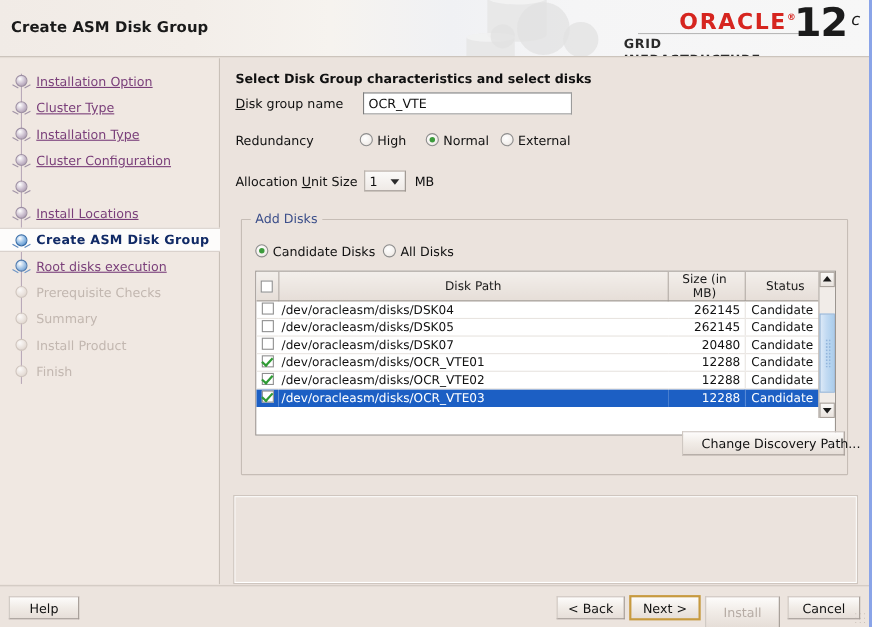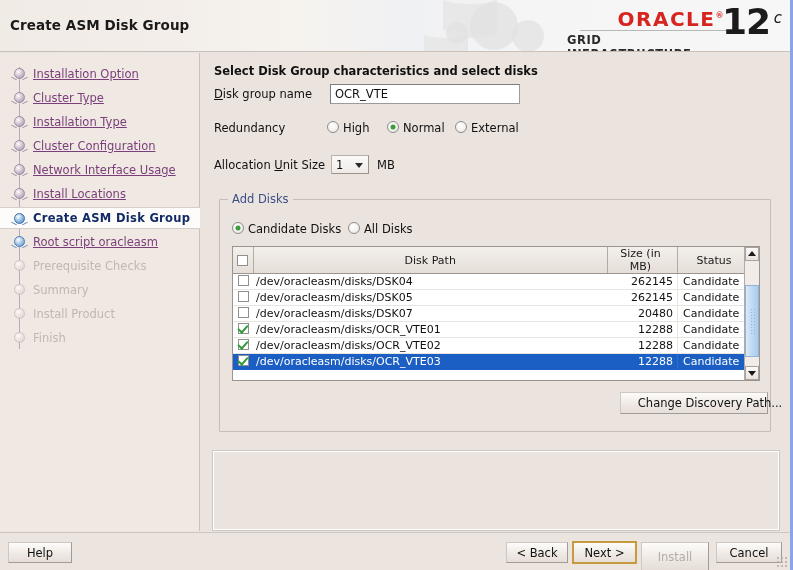--- a/index.html
+++ b/index.html
@@ -232,21 +232,21 @@
   #adddisks-legend {
     position: absolute; left: 8px; top: -8px;
     background: #ebe3dd;
     padding: 0 4px;
     font-size: 11.5px; color: #3c4f8a;
   }
 
   
   #tablewrap {
     position: absolute; left: 12px; top: 46px;
-    width: 528px; height: 135px;
+    width: 528px; height: 150px;
     border: 1px solid #9c958f;
     background: #fff;
     overflow: hidden;
   }
   #tbl { width: 513px; border-collapse: collapse; table-layout: fixed; }
   #tbl th {
     height: 22px;
     background: linear-gradient(to bottom, #f3efeb 0%, #e6ded8 100%);
     border-right: 1px solid #b2aba5;
     border-bottom: 1px solid #9c958f;
@@ -434,21 +434,20 @@
             <span class="wing r"></span>
           </span>
           <span class="nav-label">Cluster Configuration</span>
         </div>
         <div class="nav-item" style="top: 106px;">
           <span class="node done">
             <span class="ball"></span>
             <span class="wing l"></span>
             <span class="wing r"></span>
           </span>
-          <span class="nav-label">Network Interface Usage</span>
         </div>
         <div class="nav-item" style="top: 130px;">
           <span class="node done">
             <span class="ball"></span>
             <span class="wing l"></span>
             <span class="wing r"></span>
           </span>
           <span class="nav-label">Install Locations</span>
         </div>
         <div class="nav-item active" style="top: 154px;">
@@ -458,21 +457,21 @@
             <span class="wing r"></span>
           </span>
           <span class="nav-label active">Create ASM Disk Group</span>
         </div>
         <div class="nav-item" style="top: 178px;">
           <span class="node blue">
             <span class="ball"></span>
             <span class="wing l"></span>
             <span class="wing r"></span>
           </span>
-          <span class="nav-label">Root script oracleasm</span>
+          <span class="nav-label">Root disks execution</span>
         </div>
         <div class="nav-item" style="top: 202px;">
           <span class="node future">
             <span class="ball"></span>
           </span>
           <span class="nav-label disabled">Prerequisite Checks</span>
         </div>
         <div class="nav-item" style="top: 226px; padding-left: 31px;">
           <span class="node future">
             <span class="ball"></span>

